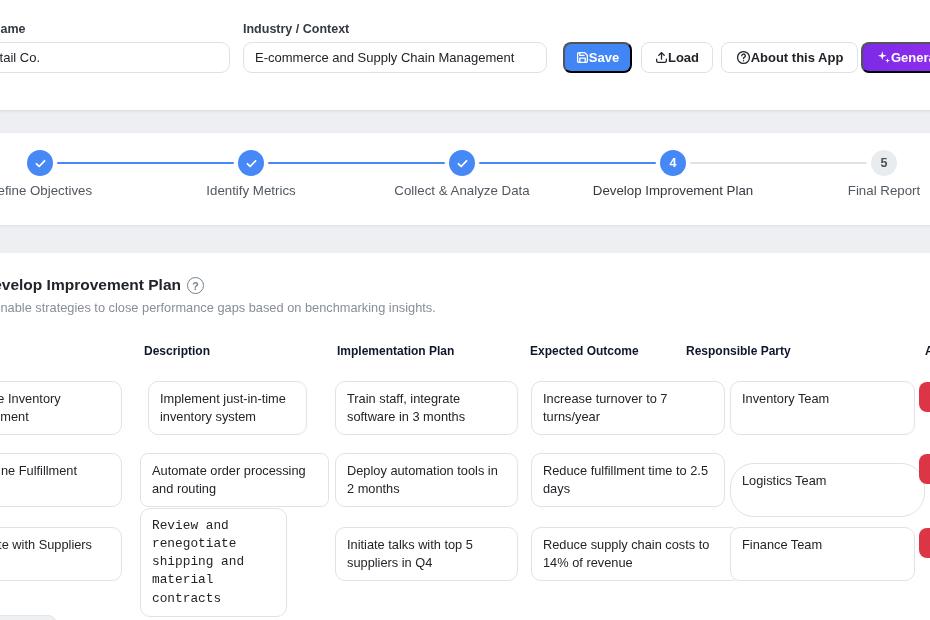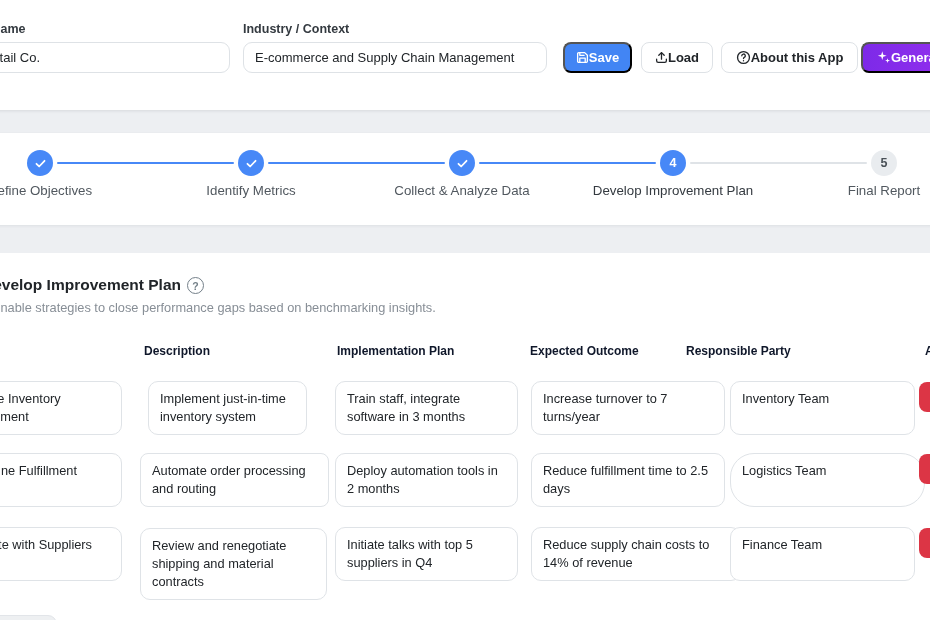--- a/index.html
+++ b/index.html
@@ -180,24 +180,24 @@
         <div class="cellbox" style="left: -58px; top: 381px; width: 180px;">Optimize Inventory Management</div>
         <div class="cellbox" style="left: 148px; top: 381px; width: 159px;">Implement just-in-time inventory system</div>
         <div class="cellbox" style="left: 335px; top: 381px; width: 183px;">Train staff, integrate software in 3 months</div>
         <div class="cellbox" style="left: 531px; top: 381px; width: 194px;">Increase turnover to 7 turns/year</div>
         <div class="cellbox" style="left: 730px; top: 381px; width: 185px;">Inventory Team</div>
         <button class="delete-btn" style="left: 919px; top: 382px;"></button>
         <div class="cellbox" style="left: -58px; top: 453px; width: 180px;">Streamline Fulfillment</div>
         <div class="cellbox" style="left: 140px; top: 453px; width: 189px; border-radius: 8px;">Automate order processing and routing</div>
         <div class="cellbox" style="left: 335px; top: 453px; width: 183px;">Deploy automation tools in 2 months</div>
         <div class="cellbox" style="left: 531px; top: 453px; width: 194px;">Reduce fulfillment time to 2.5 days</div>
-        <div class="cellbox" style="left: 730px; top: 453px; width: 195px; border-radius: 24px;">Logistics Team</div>
+        <div class="cellbox" style="left: 730px; top: 463px; width: 195px; border-radius: 24px;">Logistics Team</div>
         <button class="delete-btn" style="left: 919px; top: 454px;"></button>
         <div class="cellbox" style="left: -58px; top: 527px; width: 180px;">Negotiate with Suppliers</div>
-        <div class="cellbox" style="left: 140px; top: 528px; width: 187px;">Review and renegotiate shipping and material contracts</div>
+        <div class="cellbox" style="left: 140px; top: 508px; width: 147px; font-family: Liberation Mono, monospace;">Review and renegotiate shipping and material contracts</div>
         <div class="cellbox" style="left: 335px; top: 527px; width: 183px;">Initiate talks with top 5 suppliers in Q4</div>
         <div class="cellbox" style="left: 531px; top: 527px; width: 210px;">Reduce supply chain costs to 14% of revenue</div>
         <div class="cellbox" style="left: 730px; top: 527px; width: 185px;">Finance Team</div>
         <button class="delete-btn" style="left: 919px; top: 528px;"></button>
       </div>
 
     <div class="peek-btn"></div>
 
   </div>
 </div>

